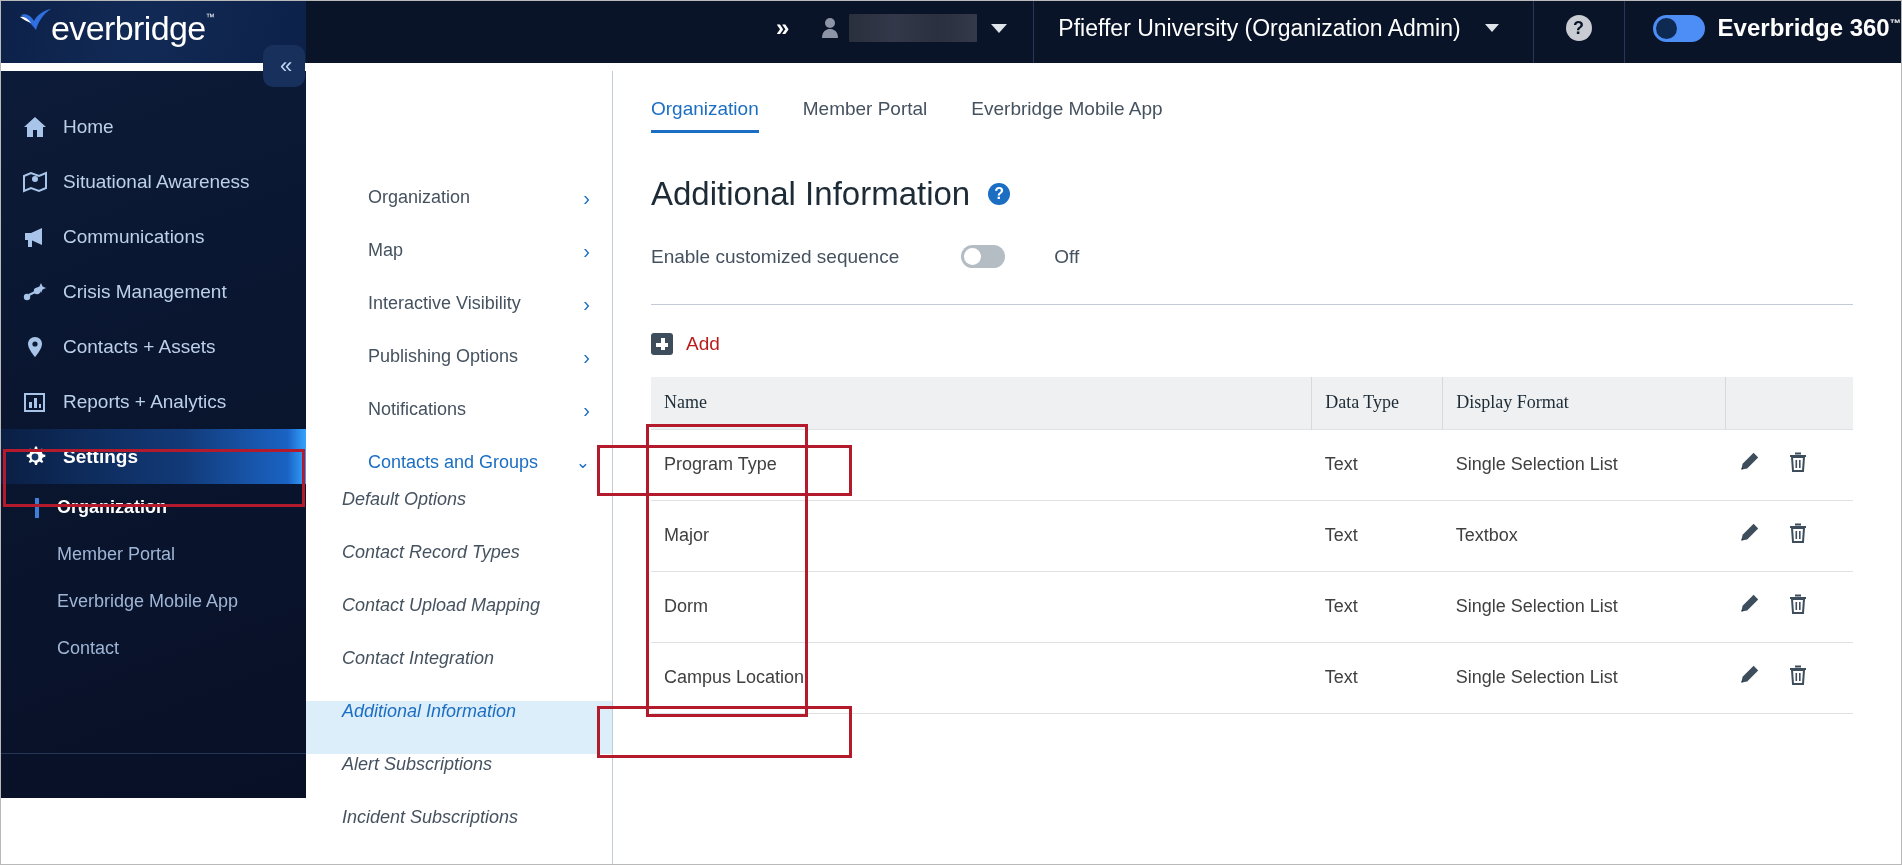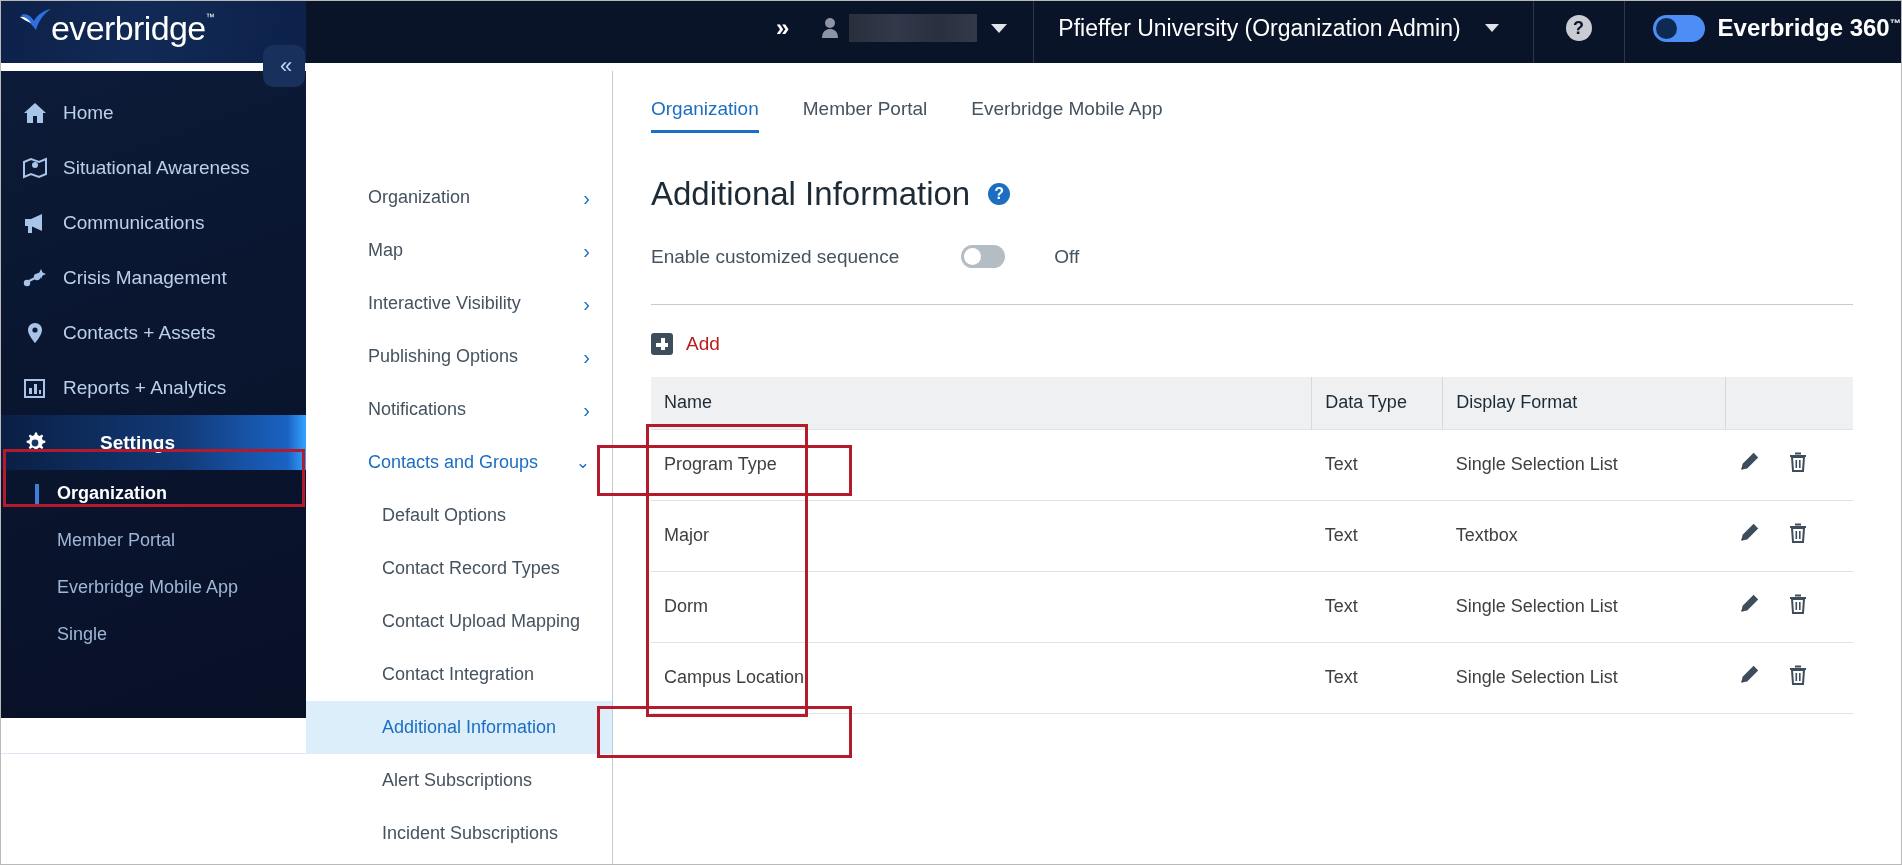--- a/index.html
+++ b/index.html
@@ -75,34 +75,33 @@
     width: 21px; height: 21px; border-radius: 50%; background: #0e2a52;
   }
   .brand360 {
     color: #ffffff; font-size: 24px; font-weight: bold; margin-left: 13px;
     white-space: nowrap;
   }
   .brand360 sup { font-size: 11px; font-weight: bold; }
 
   
   .sidebar {
-    position: absolute; left: 0; top: 70px; width: 305px; height: 647px;
+    position: absolute; left: 0; top: 70px; width: 305px; height: 727px;
     background: linear-gradient(160deg, #0c1b38 0%, #0a1630 40%, #081026 100%);
-    padding-top: 14px;
+    padding-top: 28px;
   }
   .nav-item {
     height: 55px; display: flex; align-items: center; padding-left: 22px;
     cursor: pointer; position: relative;
   }
   .nav-item .ic { width: 34px; display: flex; align-items: center; }
   .nav-item .lbl { color: #bcd0ea; font-size: 19px; margin-left: 6px; }
   .nav-item.active-main {
     background: linear-gradient(90deg,#0a2550 0%,#10visible 0%,#123a78 60%,#1a63c4 96%,#2d86f0 100%);
     background: linear-gradient(90deg,#0a1f44 0%,#123a78 60%,#1a63c4 94%,#34a3ff 100%);
-    gap: 37px;
   }
   .nav-item.active-main .lbl { color: #ffffff; font-weight: bold; }
   .sub-item {
     height: 47px; display: flex; align-items: center; padding-left: 56px;
     cursor: pointer; position: relative;
   }
   .sub-item .lbl { color: #9fb6d6; font-size: 18px; }
   .sub-item.sel .lbl { color: #ffffff; font-weight: bold; }
   .sub-item.sel::before {
     content: ""; position: absolute; left: 34px; top: 14px;
@@ -126,22 +125,22 @@
     background: #ffffff; border-right: 1px solid #c3ccd6; padding-top: 100px;
   }
   .subnav-row {
     height: 53px; display: flex; align-items: center;
     padding-left: 62px; padding-right: 22px; cursor: pointer;
     color: #45525f; font-size: 18px; position: relative;
   }
   .subnav-row .caret { margin-left: auto; color: #1b6ec2; font-size: 20px; line-height: 1; }
   .subnav-row.expanded { color: #1b6ec2; }
   .subnav-child {
-    height: 53px; display: flex; align-items: center;
-    padding-left: 76px; cursor: pointer; color: #45525f; font-size: 18px;
+    height: 53px; display: flex; align-items: flex-start;
+    padding-left: 36px; cursor: pointer; color: #45525f; font-size: 18px; font-style: italic;
   }
   .subnav-child.selected { background: #ddeefb; color: #1b6ec2; }
 
   
   .main { position: absolute; left: 612px; top: 70px; right: 0; bottom: 0; background: #ffffff; }
   .tabs { display: flex; align-items: flex-end; height: 62px; padding-left: 38px; }
   .tab {
     font-size: 19px; color: #45525f; margin-right: 44px;
     padding-bottom: 13px; cursor: pointer; position: relative;
   }
@@ -179,21 +178,21 @@
     content: ""; position: absolute; background: #ffffff;
   }
   .add-plus::before { left: 5px; top: 9.5px; width: 12px; height: 4px; }
   .add-plus::after { left: 9.5px; top: 5px; width: 4px; height: 12px; }
   .add-label { font-size: 19px; color: #b91c1c; margin-left: 13px; }
 
   table.grid { width: 100%; border-collapse: collapse; margin-top: 22px; }
   table.grid thead th {
     background: #eef0f2; height: 52px; text-align: left;
     font-size: 18px; font-weight: 400; color: #1d2b36;
-    padding-left: 13px; border-right: 1px solid #d5dade;
+    padding-left: 13px; border-right: 1px solid #d5dade; font-family: Liberation Serif, serif;
   }
   table.grid thead th:last-child { border-right: none; }
   table.grid tbody td {
     height: 71px; font-size: 18px; color: #404040;
     border-bottom: 1px solid #dfe3e6; padding-left: 13px;
   }
   table.grid tbody tr:first-child td { border-top: 1px solid #dfe3e6; }
   .col-name { width: 620px; }
   .col-dtype { width: 123px; }
   .col-dformat { width: 265px; }
@@ -335,21 +334,21 @@
     <div class="sub-item sel">
       <span class="lbl">Organization</span>
     </div>
     <div class="sub-item">
       <span class="lbl">Member Portal</span>
     </div>
     <div class="sub-item">
       <span class="lbl">Everbridge Mobile App</span>
     </div>
     <div class="sub-item">
-      <span class="lbl">Single</span>
+      <span class="lbl">Contact</span>
     </div>
 
     <div class="sidebar-divider"></div>
   </div>
 
   <div class="collapse-btn">«</div>
 
   <div class="subnav">
     <div class="subnav-row">
       <span>Organization</span>

